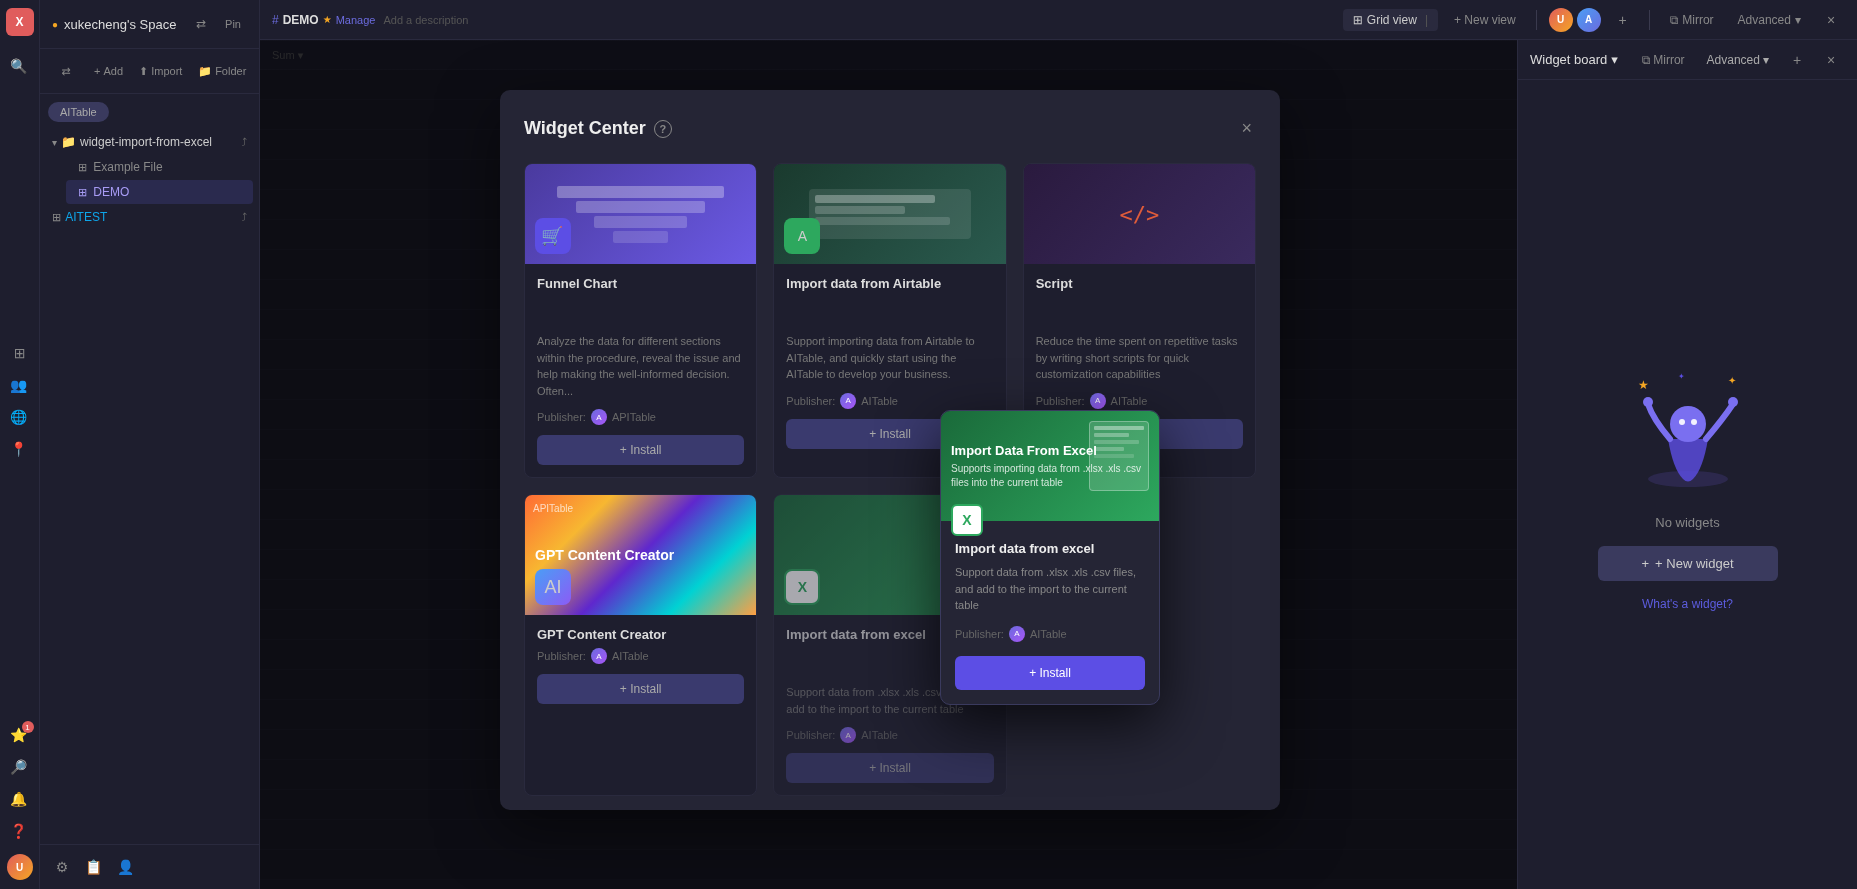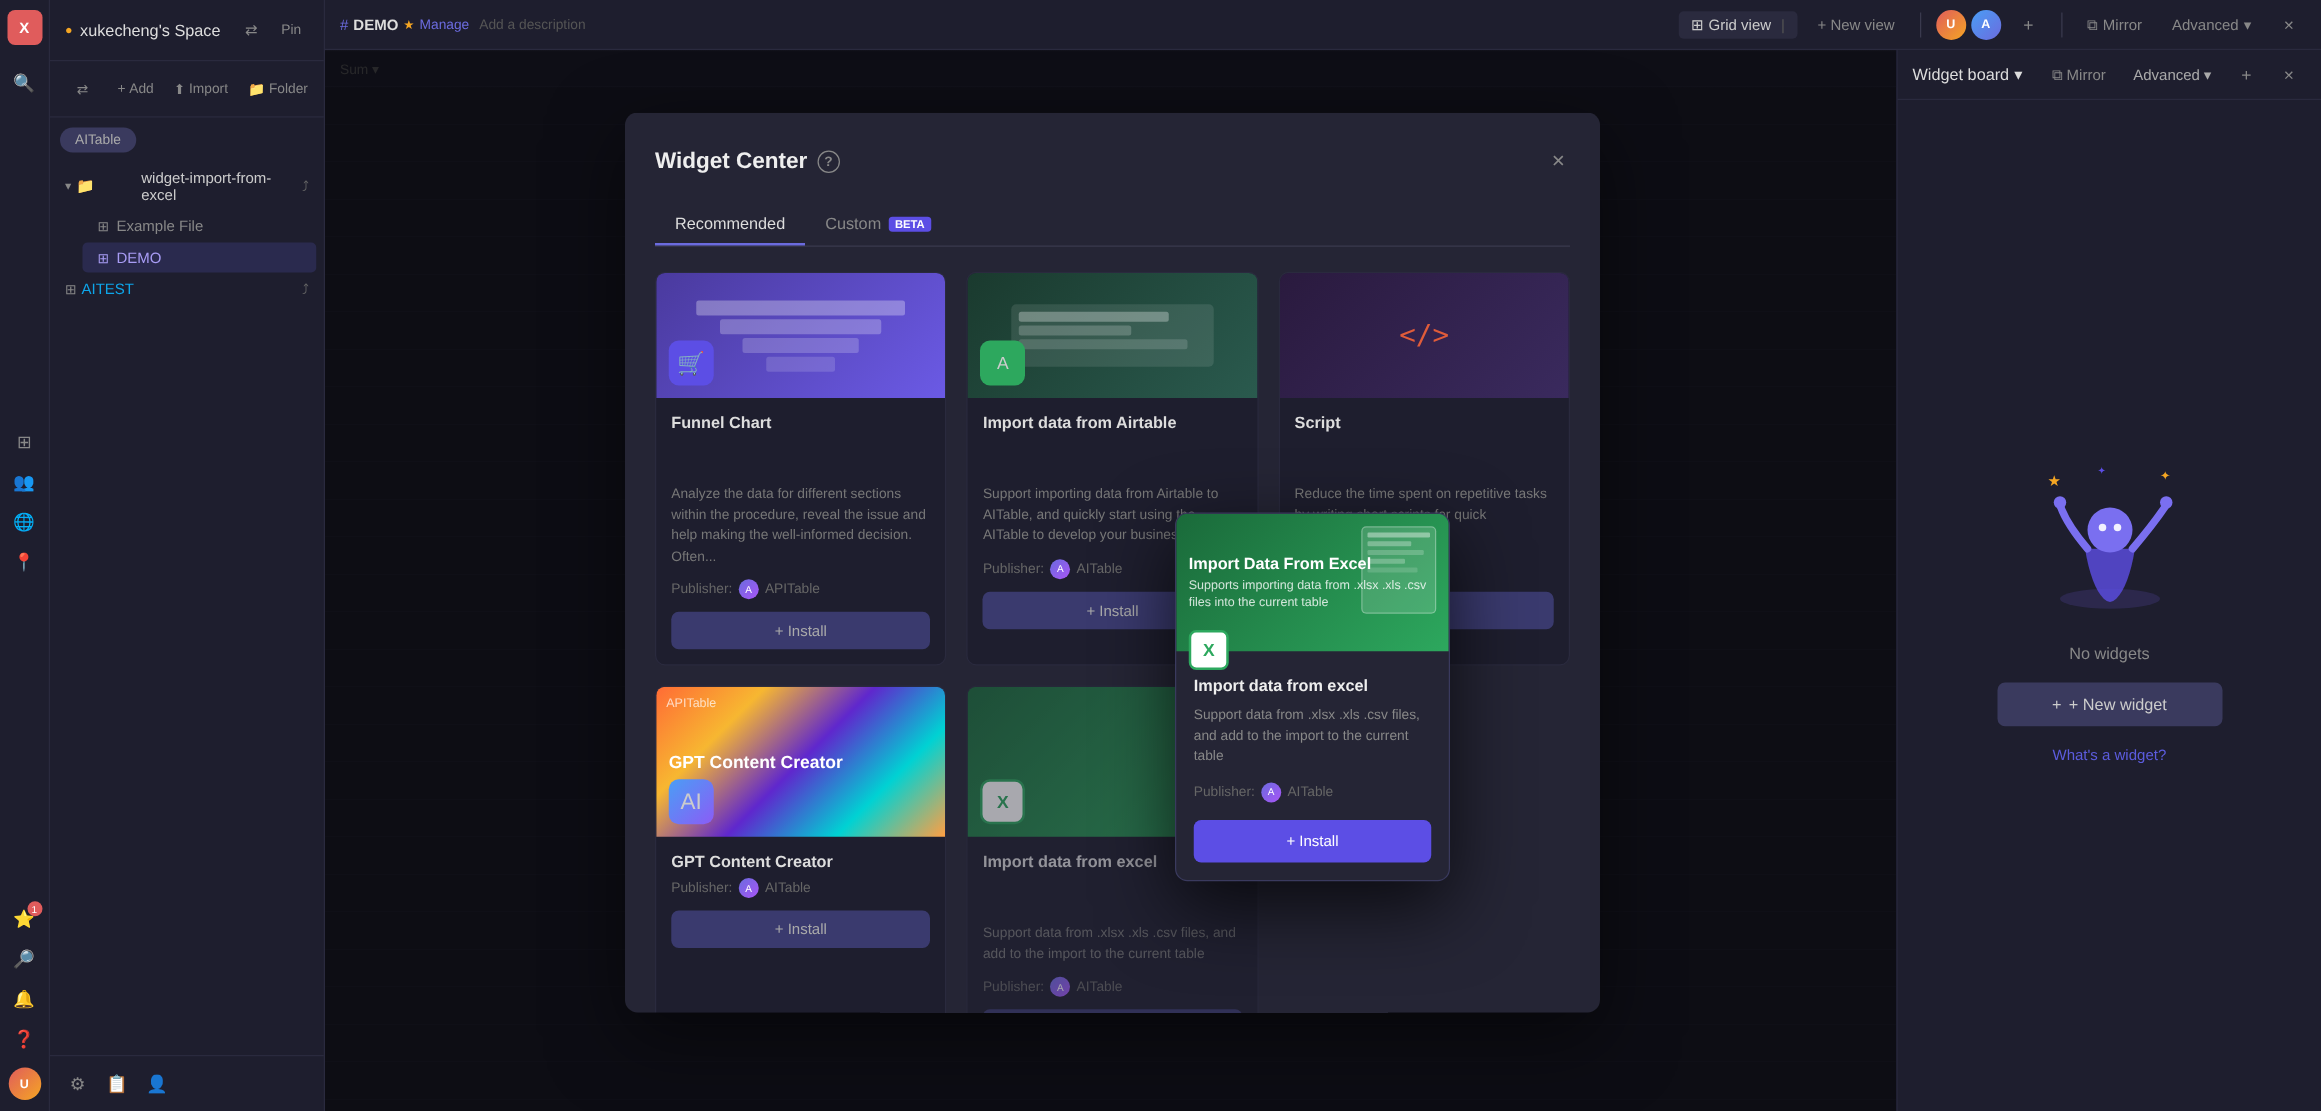--- a/index.html
+++ b/index.html
@@ -634,21 +634,21 @@
   </div>
   <div class="sidebar-nav">
 
     <div style="display:flex;align-items:center;margin-bottom:8px;padding:0 8px;">
       <button style="background:#3a3a5e;border:none;color:#aaa;border-radius:12px;padding:4px 12px;font-size:11px;cursor:pointer;">AITable</button>
     </div>
 
     <div class="nav-folder">
       <span style="font-size:10px;">▾</span>
       <span>📁</span>
-      <span style="flex:1;color:#ccc;font-size:12px;margin-left:33px;">widget-import-from-excel</span>
+      <span style="flex:1;color:#ccc;font-size:12px;">widget-import-from-excel</span>
       <span style="font-size:11px;color:#666;">⤴</span>
     </div>
 
     <div class="sub-items">
       <div class="nav-item">
         <span style="font-size:11px;">⊞</span>
         <span>Example File</span>
       </div>
       <div class="nav-item active">
         <span style="font-size:11px;">⊞</span>
@@ -716,29 +716,20 @@
       <div class="overlay">
         <div class="widget-center">
           <div class="wc-header">
             <div class="wc-title">
               <span>Widget Center</span>
               <div class="wc-help-icon">?</div>
             </div>
             <button class="wc-close">×</button>
           </div>
 
-          <div class="wc-tabs">
-            <div class="wc-tab active">
-              <span>Recommended</span>
-            </div>
-            <div class="wc-tab">
-              <span>Custom</span>
-              <span class="beta-badge">BETA</span>
-            </div>
-          </div>
 
           <div class="wc-grid">
 
             <div class="widget-card">
               <div class="widget-card-thumb thumb-funnel">
                 <div style="width:80%;height:60%;display:flex;flex-direction:column;align-items:center;justify-content:center;gap:3px;">
                   <div style="width:90%;height:12px;background:rgba(255,255,255,0.3);border-radius:2px;"></div>
                   <div style="width:70%;height:12px;background:rgba(255,255,255,0.25);border-radius:2px;"></div>
                   <div style="width:50%;height:12px;background:rgba(255,255,255,0.2);border-radius:2px;"></div>
                   <div style="width:30%;height:12px;background:rgba(255,255,255,0.15);border-radius:2px;"></div>

